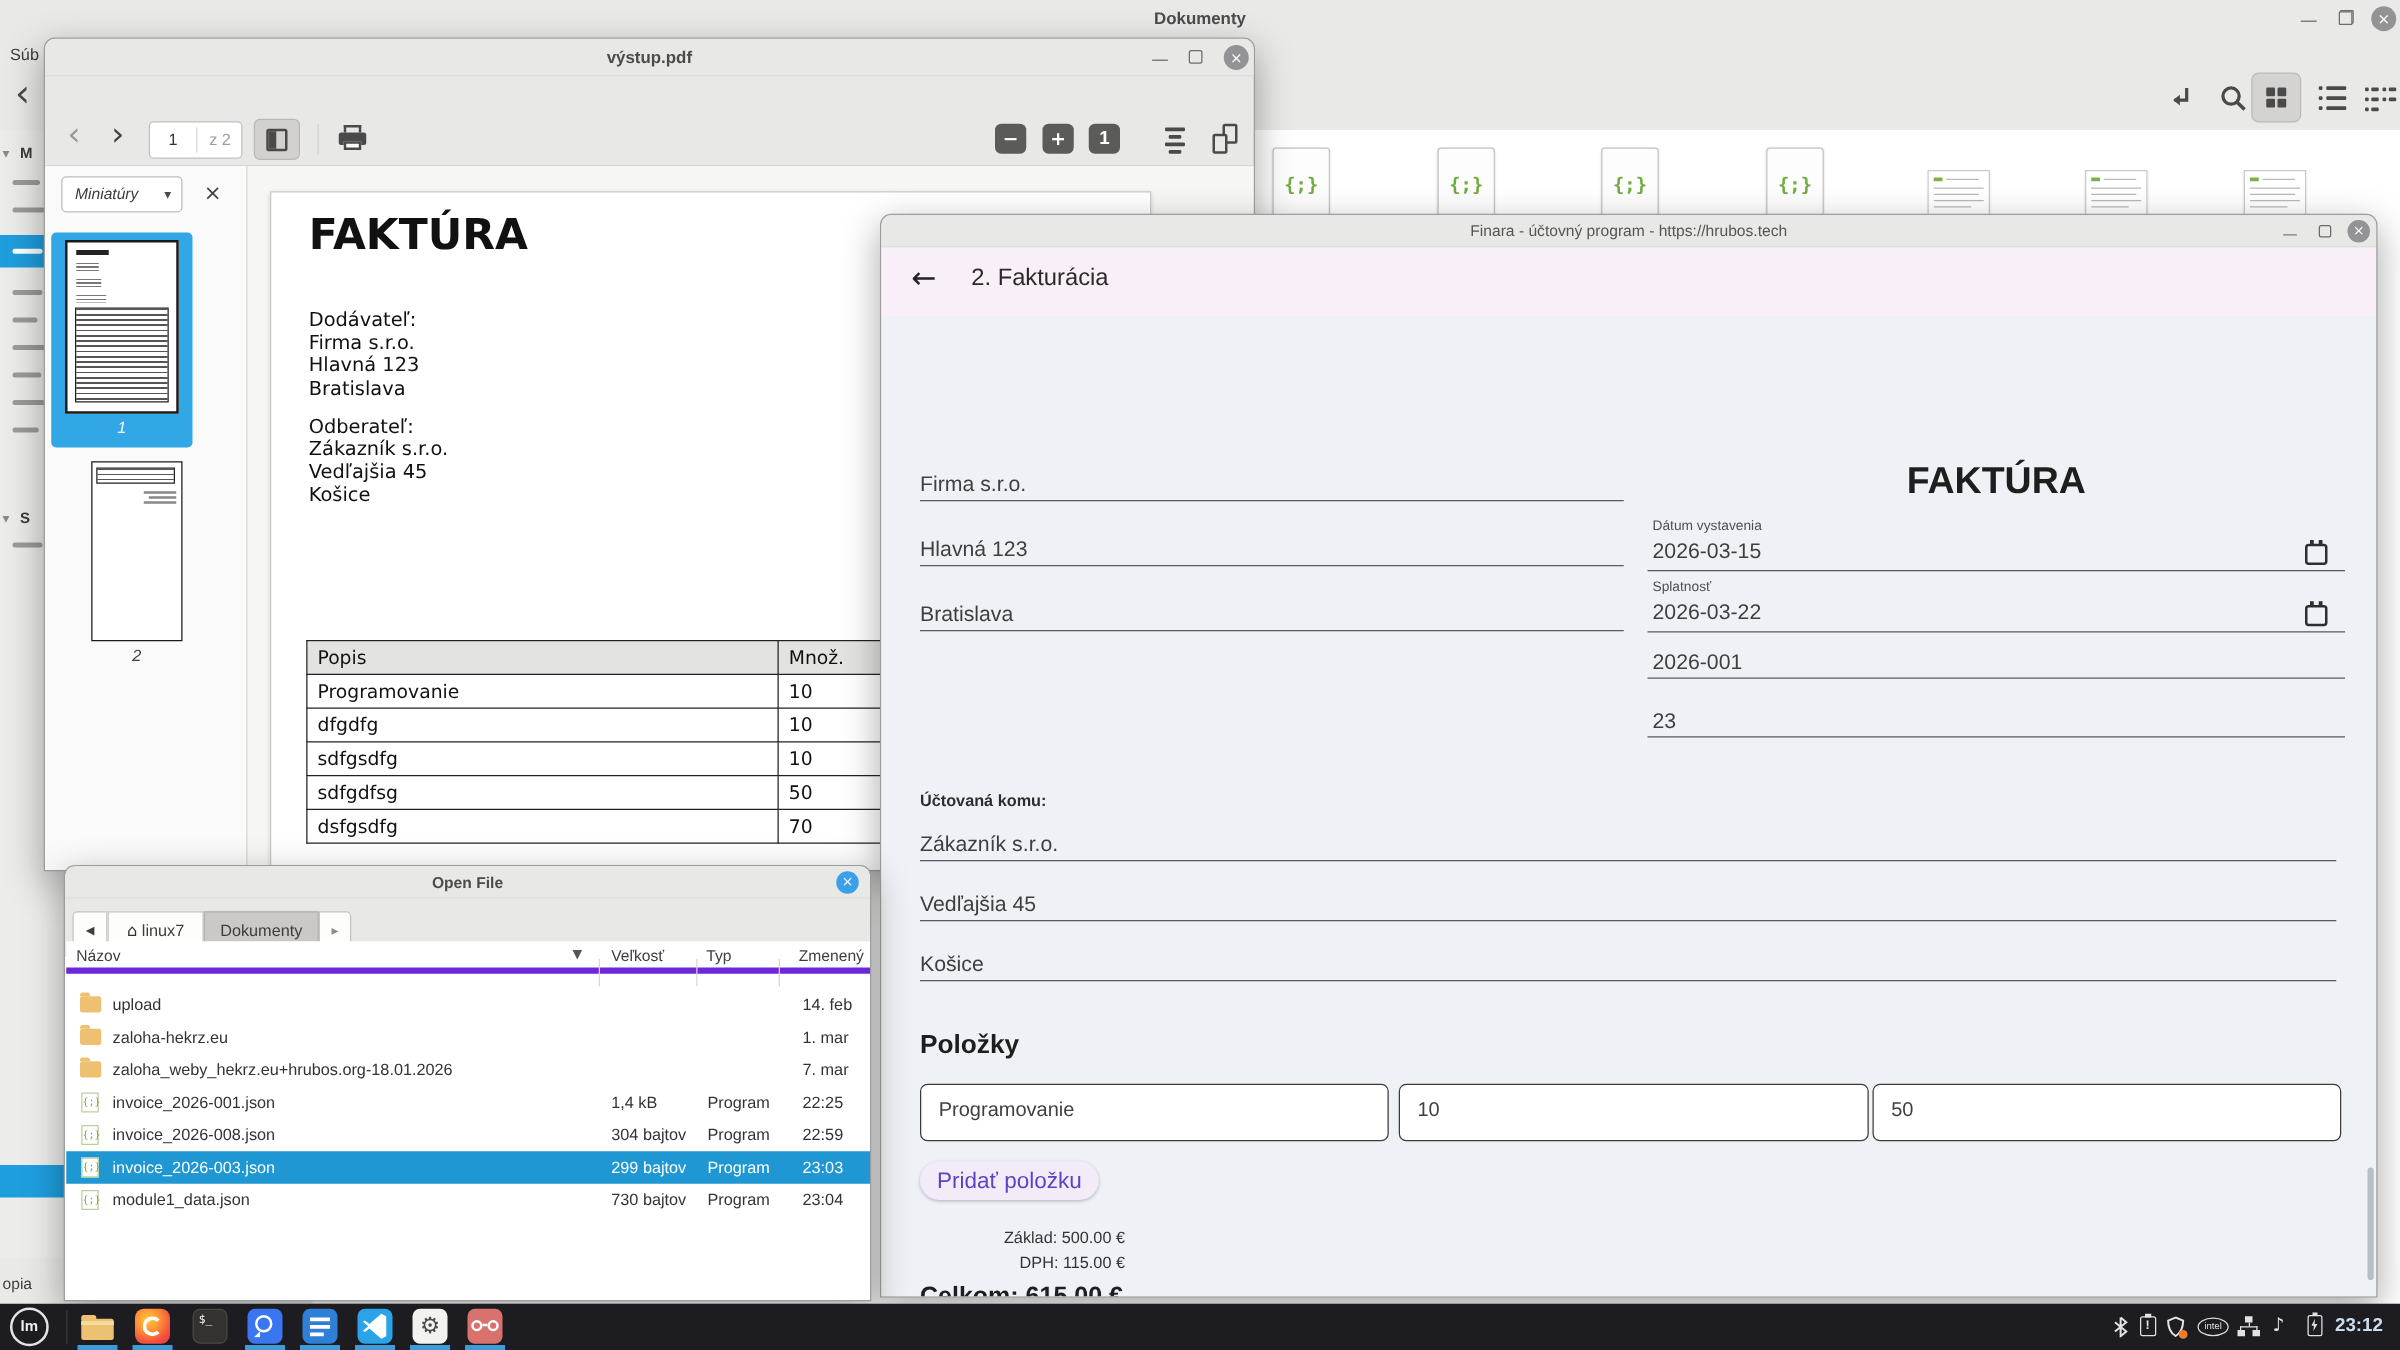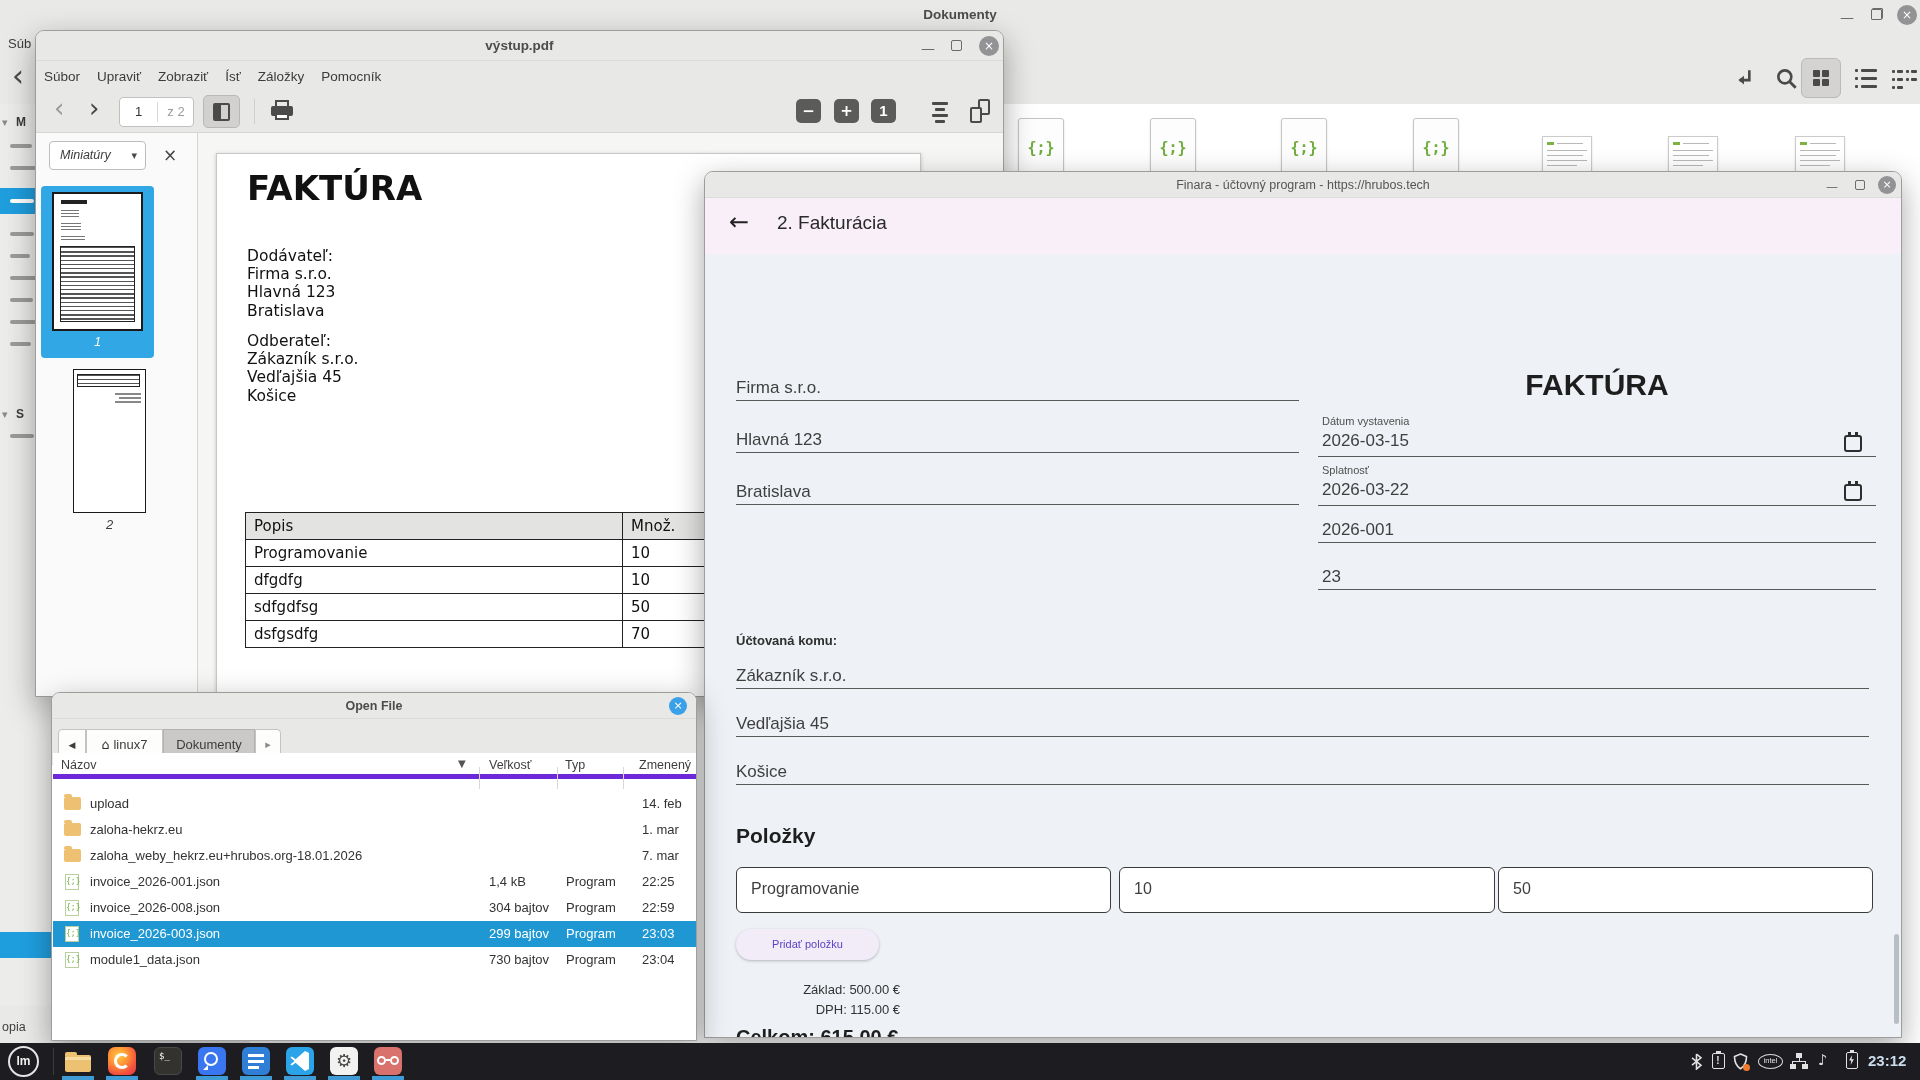--- a/index.html
+++ b/index.html
@@ -185,28 +185,20 @@
         <i style="left:4px;top:28px;width:30px;"></i>
     </div>
   </div>
 
   <div class="window" style="left:35px;top:30px;width:969px;height:667px;z-index:10;">
     <div class="titlebar">
       <span class="title">výstup.pdf</span>
       <div class="abs wc-min glyph" style="left:885px;top:12px;">—</div>
       <div class="abs wc-max" style="left:915px;top:9px;"></div>
       <div class="abs wc-close glyph" style="left:943px;top:5px;">×</div>
-    </div>
-    <div class="pdf-menu">
-      <span>Súbor</span>
-      <span>Upraviť</span>
-      <span>Zobraziť</span>
-      <span>Ísť</span>
-      <span>Záložky</span>
-      <span>Pomocník</span>
     </div>
 
     <div class="abs" style="left:0;top:60px;width:967px;height:42px;border-bottom:1px solid #d6d6d4;">
       <span class="abs glyph" style="left:18px;top:2px;font-size:26px;color:#9a9a9a;">‹</span>
       <span class="abs glyph" style="left:53px;top:2px;font-size:26px;color:#444;">›</span>
       <div class="pagebox" style="left:83px;top:6px;">
         <span class="abs" style="left:0;top:0;width:37px;text-align:center;line-height:28px;color:#333;">1</span>
         <span class="abs" style="left:37px;top:4px;width:1px;height:20px;background:#d8d8d6;"></span>
         <span class="abs" style="left:38px;top:0;width:36px;text-align:center;line-height:28px;color:#9c9c9c;">z 2</span>
       </div>
@@ -286,20 +278,24 @@
           </tr>
           <tr>
                 <td>Programovanie</td>
                 <td>10</td>
               </tr>
           <tr>
                 <td>dfgdfg</td>
                 <td>10</td>
               </tr>
           <tr>
+                <td>sdfgsdfg</td>
+                <td>10</td>
+              </tr>
+          <tr>
                 <td>sdfgdfsg</td>
                 <td>50</td>
               </tr>
           <tr>
                 <td>dsfgsdfg</td>
                 <td>70</td>
               </tr>
         </tbody>
           </table>
       </div>
@@ -351,21 +347,21 @@
       <span class="abs" style="left:31px;top:570px;font-size:21px;font-weight:bold;color:#1e1e1e;">Položky</span>
       <div class="abs" style="left:31px;top:613px;width:375px;height:46px;background:#fff;border:1.6px solid #3b3b3b;border-radius:6px;">
         <span class="abs" style="left:14px;top:12px;font-size:16px;color:#3f3f3f;">Programovanie</span>
       </div>
       <div class="abs" style="left:414px;top:613px;width:376px;height:46px;background:#fff;border:1.6px solid #3b3b3b;border-radius:6px;">
         <span class="abs" style="left:14px;top:12px;font-size:16px;color:#3f3f3f;">10</span>
       </div>
       <div class="abs" style="left:793px;top:613px;width:375px;height:46px;background:#fff;border:1.6px solid #3b3b3b;border-radius:6px;">
         <span class="abs" style="left:14px;top:12px;font-size:16px;color:#3f3f3f;">50</span>
       </div>
-      <div class="pill" style="left:31px;top:675px;width:143px;height:31px;line-height:31px;font-size:11px;">Pridať položku</div>
+      <div class="pill" style="left:31px;top:675px;width:143px;height:31px;line-height:31px;font-size:18px;">Pridať položku</div>
 
       <div class="abs" style="left:31px;top:726px;width:164px;text-align:right;font-size:13px;color:#333;line-height:20px;">
         <div>Základ: 500.00 €</div>
         <div>DPH: 115.00 €</div>
       </div>
       <div class="abs" style="left:31px;top:772px;font-size:20px;font-weight:bold;color:#1e1e1e;">Celkom: 615.00 €</div>
 
       <div class="abs" style="right:2px;top:680px;width:5px;height:90px;background:#b8bec5;border-radius:3px;"></div>
     </div>
   </div>

